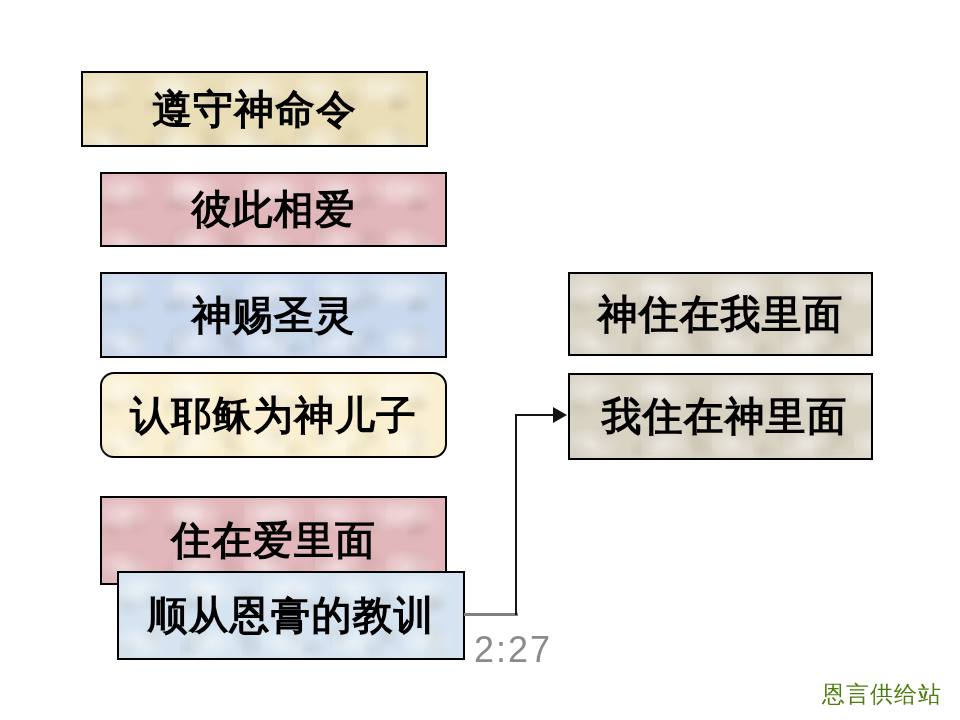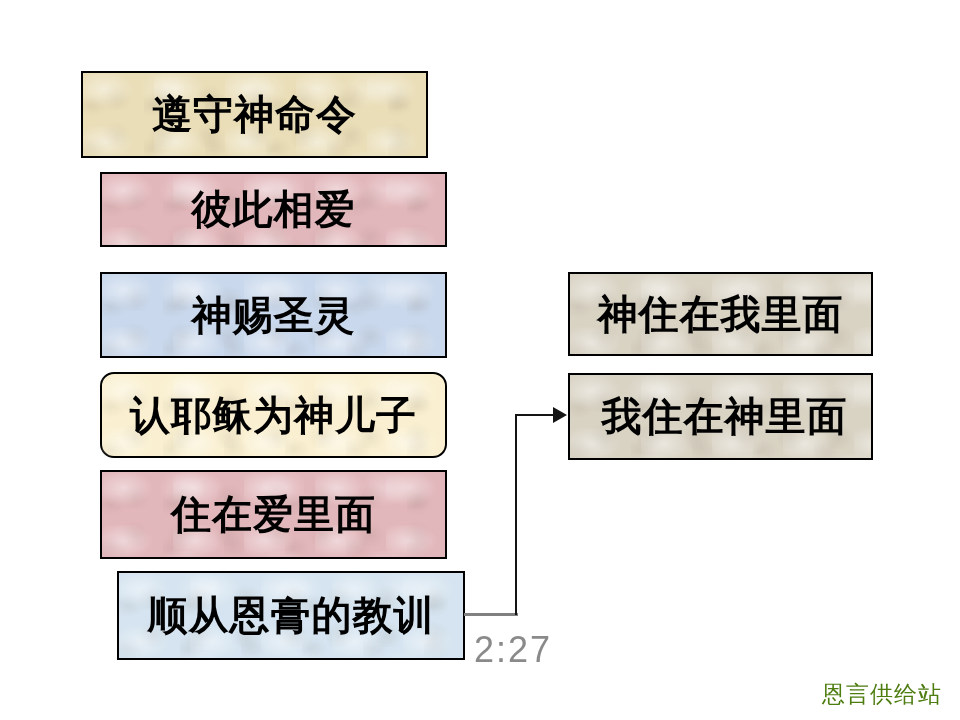--- a/index.html
+++ b/index.html
@@ -74,37 +74,37 @@
     font-size: 23px;
     color: #4d7c0f;
     letter-spacing: 1px;
   }
 </style>
 </head>
 <body>
 
 <div id="slide">
 
-  <div class="box" style="left: 81px; top: 71px; width: 347px; height: 87px; --bg: #eadeb8;">
+  <div class="box" style="left: 81px; top: 71px; width: 347px; height: 76px; --bg: #eadeb8;">
     <span class="box-label">遵守神命令</span>
   </div>
 
   <div class="box" style="left: 100px; top: 172px; width: 347px; height: 75px; --bg: #e2b7bb;">
     <span class="box-label">彼此相爱</span>
   </div>
 
   <div class="box" style="left: 100px; top: 272px; width: 347px; height: 86px; --bg: #c9d8ec;">
     <span class="box-label">神赐圣灵</span>
   </div>
 
   <div class="box" style="left: 100px; top: 372px; width: 347px; height: 86px; border-radius: 14px; --bg: #faf0d1;">
     <span class="box-label">认耶稣为神儿子</span>
   </div>
 
-  <div class="box" style="left: 100px; top: 470px; width: 347px; height: 89px; font-family: Liberation Serif, serif; --bg: #e2b7bb;">
+  <div class="box" style="left: 100px; top: 496px; width: 347px; height: 89px; font-family: Liberation Serif, serif; --bg: #e2b7bb;">
     <span class="box-label">住在爱里面</span>
   </div>
 
   <div class="box" style="left: 117px; top: 571px; width: 348px; height: 89px; --bg: #d5e4f0;">
     <span class="box-label">顺从恩膏的教训</span>
   </div>
 
   <div class="box" style="left: 568px; top: 272px; width: 305px; height: 84px; --bg: #d9d3c4;">
     <span class="box-label">神住在我里面</span>
   </div>

